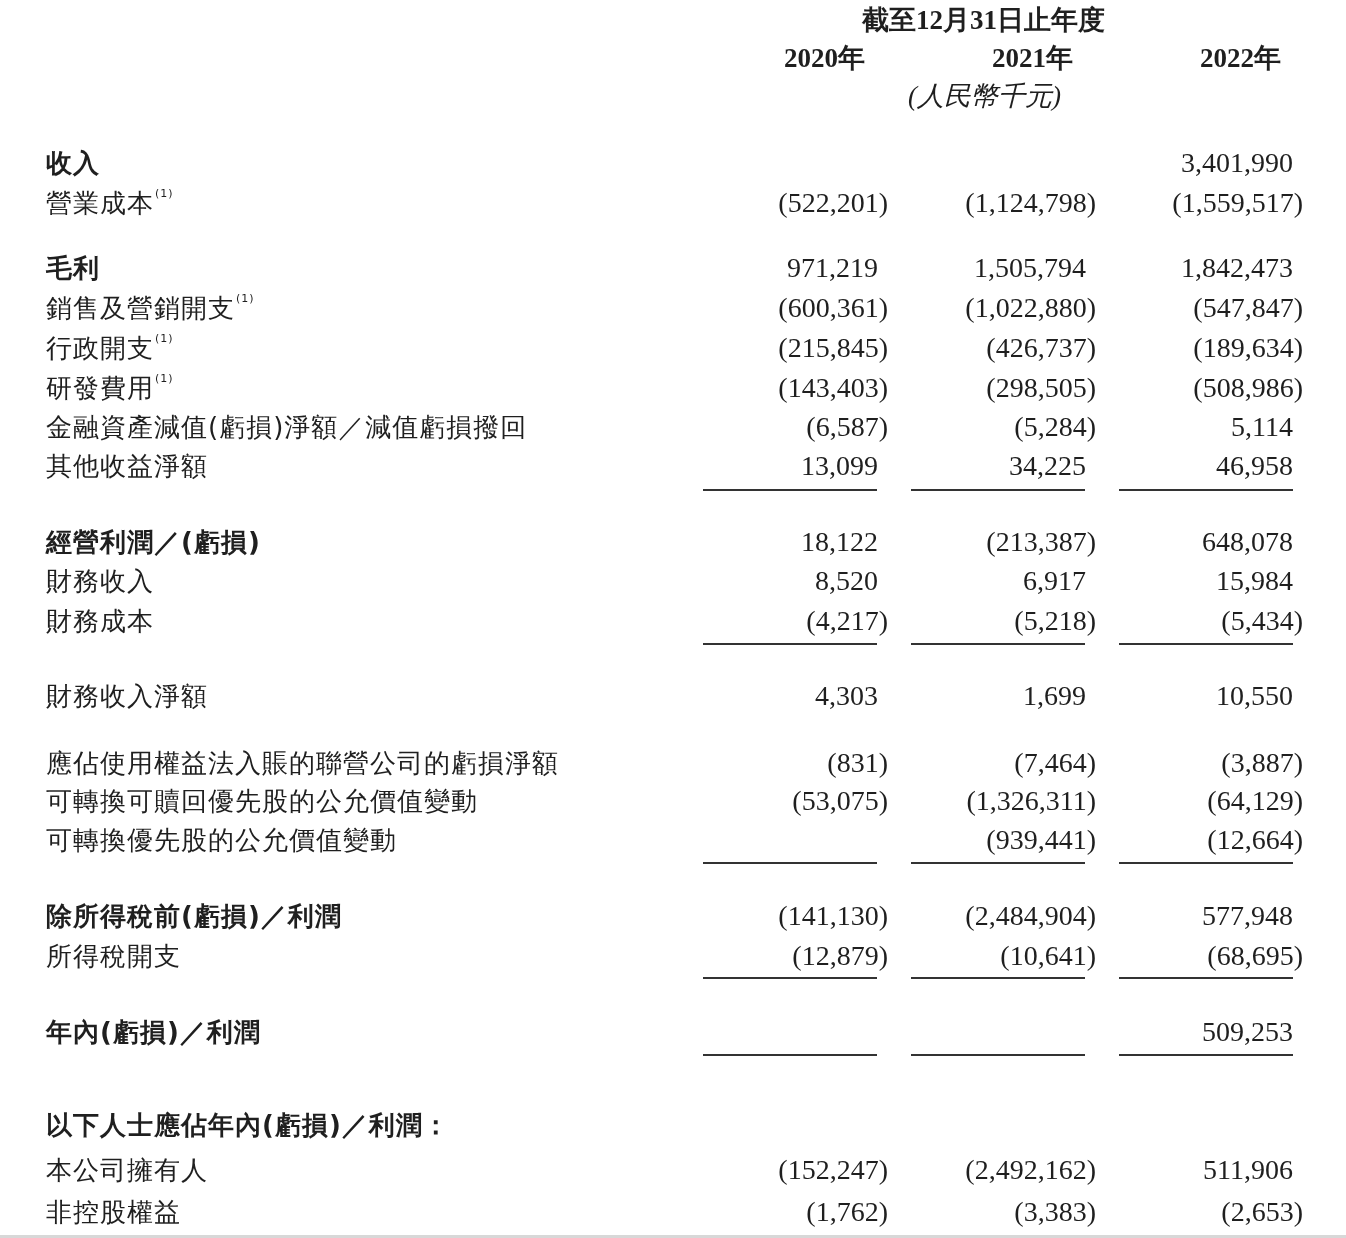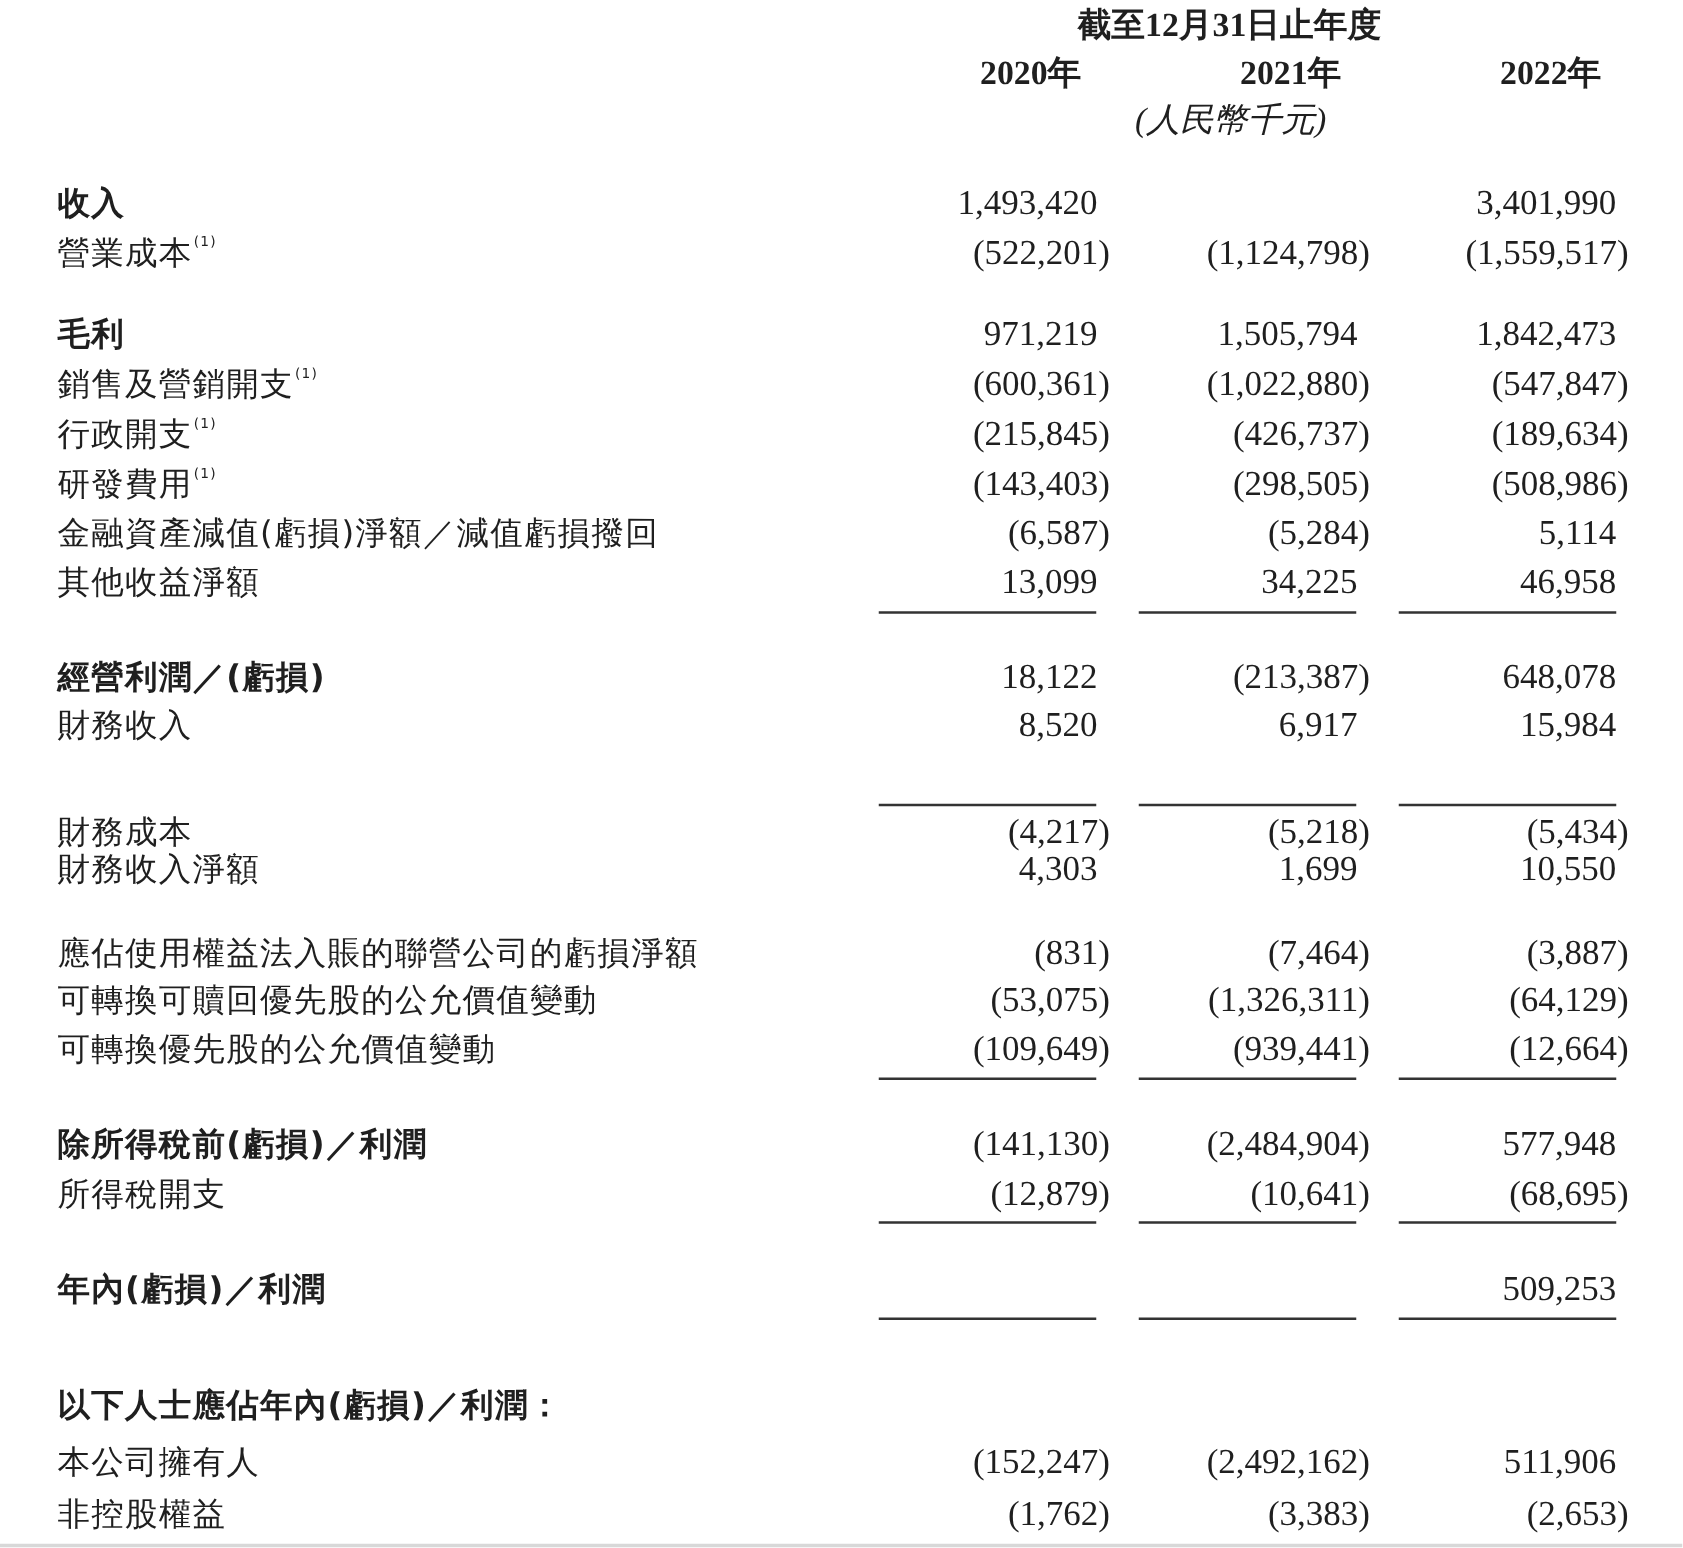--- a/index.html
+++ b/index.html
@@ -27,21 +27,20 @@
   <div class="hdr" style="left:784px; top:40px;">2020年</div>
   <div class="hdr" style="left:992px; top:40px;">2021年</div>
   <div class="hdr" style="left:1200px; top:40px;">2022年</div>
   <div class="unit" style="left:908px; top:78px;">(人民幣千元)</div>
 </div>
 
 <div>
 
   <div class="row" style="top:143px;">
     <span class="label bold"><span>收入</span></span>
-    <span class="num c1 pos">1,493,420</span>
     <span class="num c3 pos">3,401,990</span>
   </div>
 
   <div class="row" style="top:183px;">
     <span class="label"><span>營業成本</span><sup>(1)</sup></span>
     <span class="num c1">(522,201)</span>
     <span class="num c2">(1,124,798)</span>
     <span class="num c3">(1,559,517)</span>
   </div>
 
@@ -98,21 +97,21 @@
     <span class="num c3 pos">648,078</span>
   </div>
 
   <div class="row" style="top:561px;">
     <span class="label"><span>財務收入</span></span>
     <span class="num c1 pos">8,520</span>
     <span class="num c2 pos">6,917</span>
     <span class="num c3 pos">15,984</span>
   </div>
 
-  <div class="row" style="top:601px;margin-top:45px;">
+  <div class="row" style="top:601px;">
     <span class="label"><span>財務成本</span></span>
     <span class="num c1">(4,217)</span>
     <span class="num c2">(5,218)</span>
     <span class="num c3">(5,434)</span>
   </div>
 
   <div class="rule c1" style="top:643px;"></div>
   <div class="rule c2" style="top:643px;"></div>
   <div class="rule c3" style="top:643px;"></div>
 
@@ -132,21 +131,20 @@
 
   <div class="row" style="top:781px;">
     <span class="label"><span>可轉換可贖回優先股的公允價值變動</span></span>
     <span class="num c1">(53,075)</span>
     <span class="num c2">(1,326,311)</span>
     <span class="num c3">(64,129)</span>
   </div>
 
   <div class="row" style="top:820px;">
     <span class="label"><span>可轉換優先股的公允價值變動</span></span>
-    <span class="num c1">(109,649)</span>
     <span class="num c2">(939,441)</span>
     <span class="num c3">(12,664)</span>
   </div>
 
   <div class="rule c1" style="top:862px;"></div>
   <div class="rule c2" style="top:862px;"></div>
   <div class="rule c3" style="top:862px;"></div>
 
   <div class="row" style="top:896px;">
     <span class="label bold"><span>除所得稅前(虧損)／利潤</span></span>

